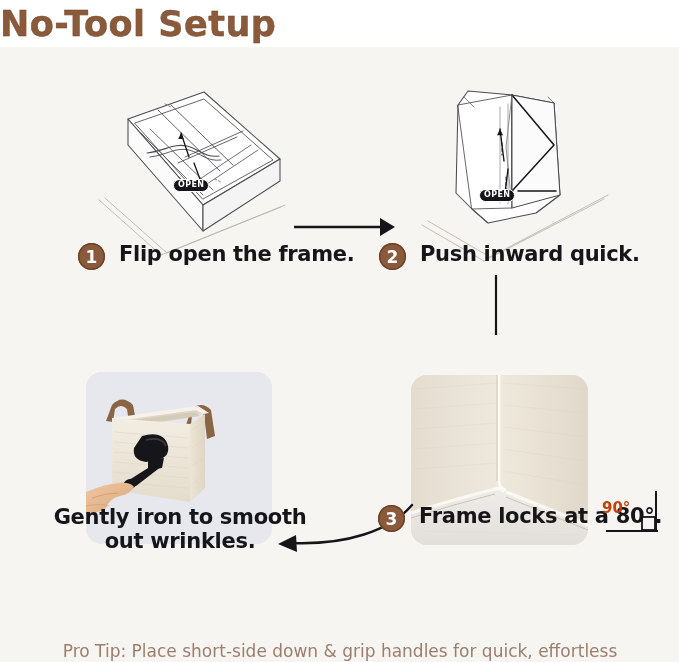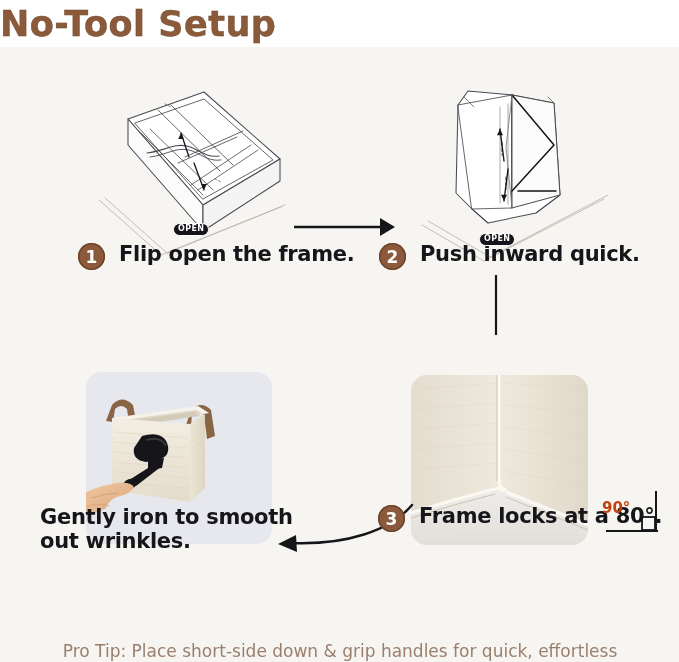--- a/index.html
+++ b/index.html
@@ -70,21 +70,21 @@
   .caption-text {
     font-size: 21px;
     font-weight: bold;
     color: #15151a;
     line-height: 1.12;
     font-family: "DejaVu Sans", sans-serif;
     margin-left: 14px;
     letter-spacing: -0.3px;
     white-space: pre-line;
   }
-  .caption-text.centered { text-align: left; }
+  .caption-text.centered { text-align: center; }
 
   
   .photo {
     position: absolute;
     border-radius: 16px;
     overflow: hidden;
   }
   .photo-iron {
     left: 86px; top: 325px;
     width: 186px; height: 172px;
@@ -130,21 +130,20 @@
     color: #ffffff;
     font-size: 8px;
     font-weight: bold;
     letter-spacing: 0.4px;
     padding: 1px 4px 1.5px 4px;
     border-radius: 7px;
     border: 1.2px solid #ffffff;
     font-family: "DejaVu Sans", sans-serif;
     line-height: 1;
     z-index: 6;
-    margin-top: 44px;
   }
   .open-1 { left: 173px; top: 132px; }
   .open-2 { left: 479px; top: 142px; }
 
   svg { display: block; }
 </style>
 </head>
 <body>
 
 <div class="title-band">

